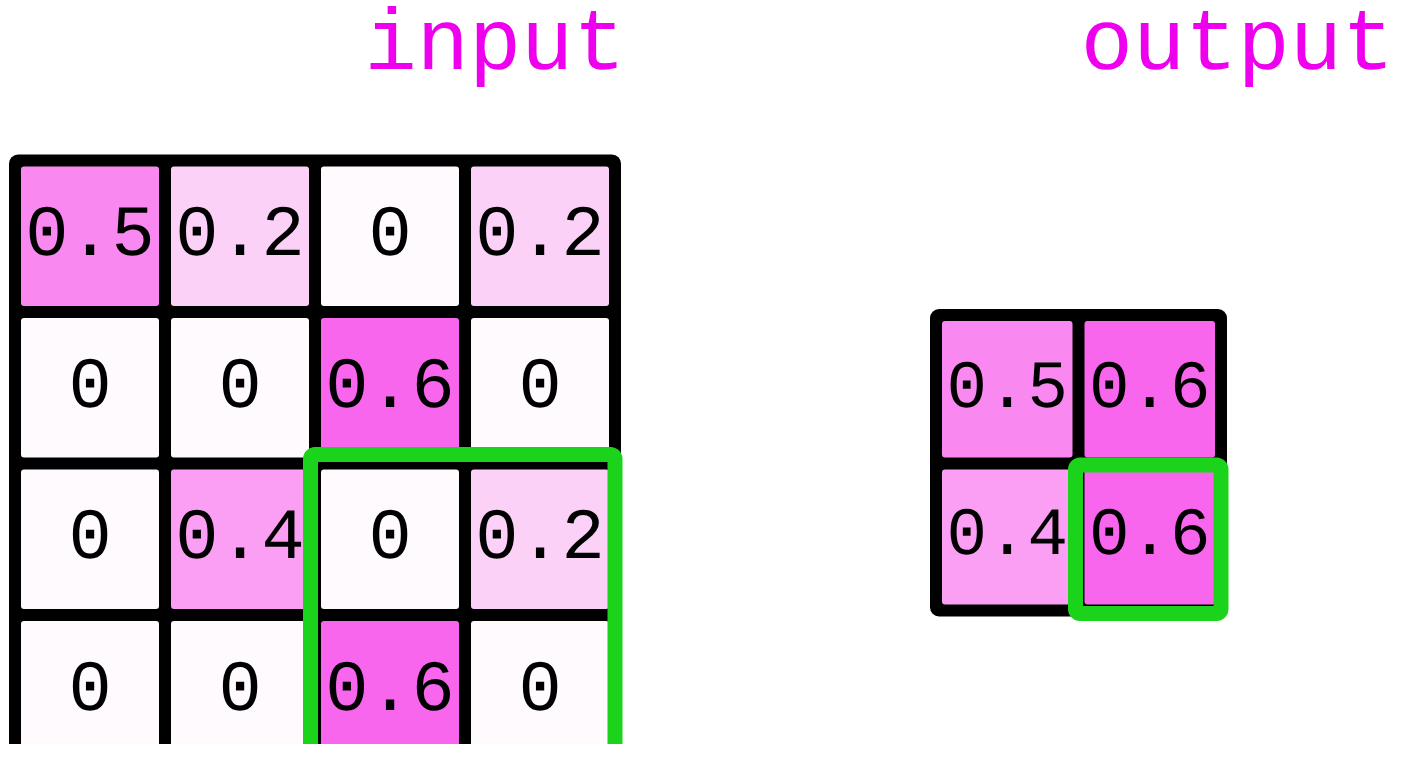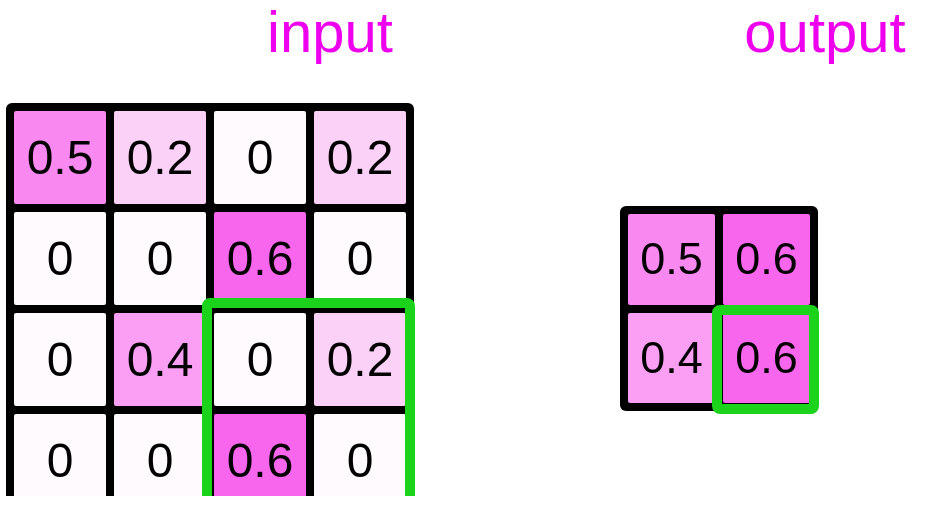--- a/index.html
+++ b/index.html
@@ -2,21 +2,21 @@
 <html style="--page_background: #FFFFFF; --title_text: #EE00EE; --grid_lines: #000000; --cell_text: #000000; --highlight_green: #1BD31B;"><head>
 <meta charset="utf-8">
 <style>
   html, body { margin: 0; padding: 0; }
   .stage {
     position: relative;
     width: 943px;
     height: 496px;
     overflow: hidden;
     background: var(--page_background, #fff);
-    font-family: Liberation Sans, sans-serif;
+    font-family: Liberation Mono, monospace;
   }
   .title {
     position: absolute;
     top: -4px;
     transform: translateX(-50%);
     font-size: 58px;
     line-height: 1.25;
     color: var(--title_text, #ee00ee);
     white-space: nowrap;
     user-select: none;

